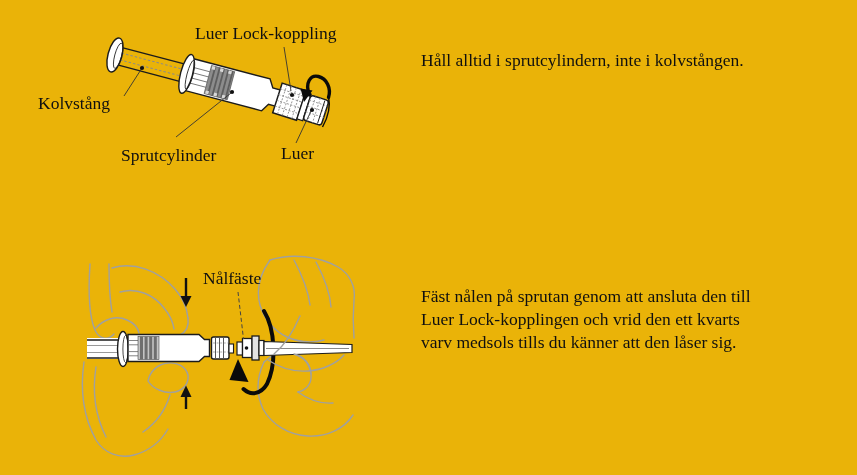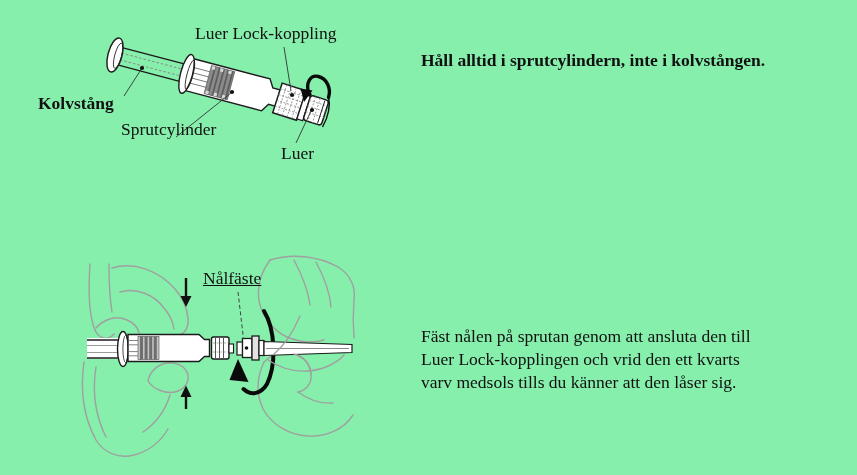--- a/index.html
+++ b/index.html
@@ -1,33 +1,33 @@
 <!DOCTYPE html>
 <html><head>
 <meta charset="utf-8">
 <style>
   html,body{margin:0;padding:0;background:#fff;}
   .canvas{
-    position:relative;width:857px;height:475px;background:#86efac;overflow:hidden;
+    position:relative;width:857px;height:475px;background:#eab308;overflow:hidden;
     font-family:"Liberation Serif","DejaVu Serif",serif;color:#111;
   }
   .fig-svg{position:absolute;left:0;top:0;}
   .lbl{
     position:absolute;font-size:17.5px;line-height:21px;white-space:nowrap;color:#101010;
   }
   .lbl-luer{left:195px;top:23px;}
-  .lbl-kolv{left:38px;top:93px;font-weight:bold;}
-  .lbl-sprut{left:121px;top:119px;}
+  .lbl-kolv{left:38px;top:93px;}
+  .lbl-sprut{left:121px;top:145px;}
   .lbl-lock{left:281px;top:143px;}
-  .lbl-nal{left:203px;top:268px;text-decoration:underline;}
+  .lbl-nal{left:203px;top:268px;}
   .instructions{
     position:absolute;left:421px;width:410px;font-size:17.5px;line-height:23px;color:#101010;
   }
-  .instructions-step1{top:49px;font-weight:bold;}
-  .instructions-step2{top:285px;margin-top:40px;}
+  .instructions-step1{top:49px;}
+  .instructions-step2{top:285px;}
   .instructions p{margin:0 0 12px 0;white-space:pre-line;}
 </style>
 </head>
 <body>
 
 <div class="canvas">
 
   <svg class="fig-svg" width="857" height="475" viewBox="0 0 857 475">
 
     <g>

